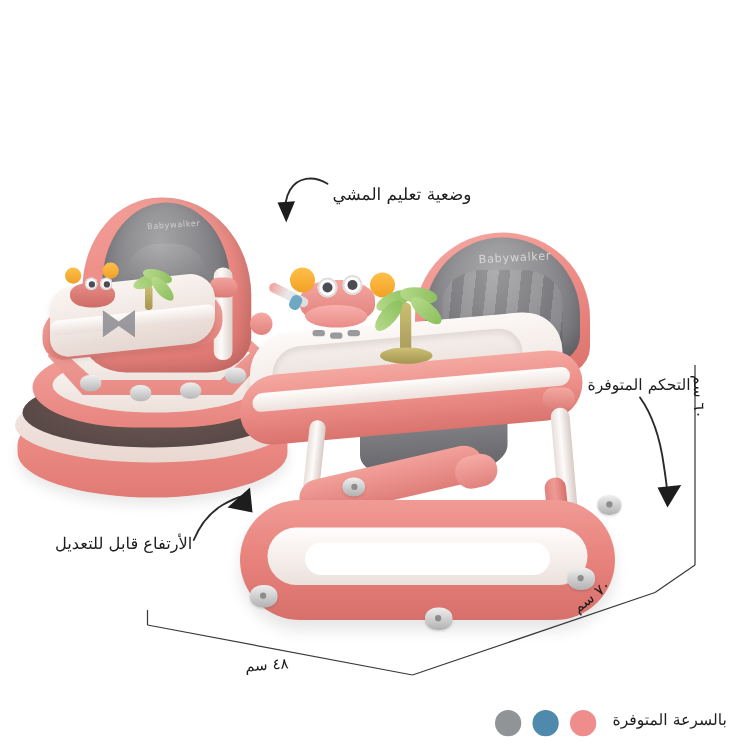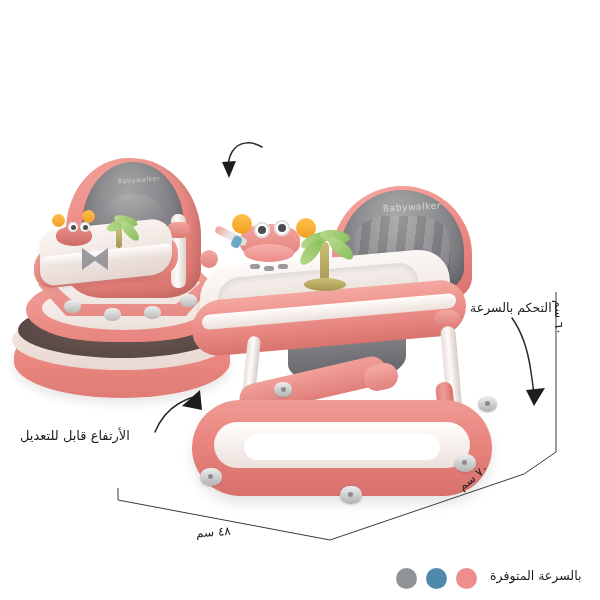--- a/index.html
+++ b/index.html
@@ -250,21 +250,21 @@
   .anno{
     position:absolute;
     color:#1d1d1d;
     font-size:13px;
     direction:rtl;
     white-space:nowrap;
     font-family:"DejaVu Sans",sans-serif;
   }
   #anno-walk{left:266px;top:148px;font-size:13.5px;}
   #anno-speed{left:470px;top:300px;font-size:12.5px;}
-  #anno-height{left:20px;top:428px;font-size:13px;}
+  #anno-height{left:44px;top:428px;font-size:13px;}
 
   .dim-label{
     position:absolute;color:#1d1d1d;font-size:12px;direction:rtl;
     white-space:nowrap;font-family:"DejaVu Sans",sans-serif;
   }
   #dim-w{left:196px;top:525px;transform:rotate(-4deg);}
   #dim-d{left:456px;top:470px;transform:rotate(-38deg);}
   #dim-h{left:566px;top:300px;transform:rotate(90deg);transform-origin:left top;}
 
   svg.ink{position:absolute;left:0;top:0;width:600px;height:600px;
@@ -391,22 +391,23 @@
     <path d="M155,432 C160,420 168,410 178,404 C185,400 190,398 194,397" fill="none" stroke="#2a2a2a" stroke-width="1.5" stroke-linecap="round"></path>
     <path d="M182,406 L200,390 L202,410 Z" fill="#1d1d1d"></path>
 
     <path d="M118,500 L330,540" fill="none" stroke="#3a3a3a" stroke-width="1"></path>
     <path d="M330,540 L524,474" fill="none" stroke="#3a3a3a" stroke-width="1"></path>
     <path d="M524,474 L556,452" fill="none" stroke="#3a3a3a" stroke-width="1"></path>
     <path d="M556,452 L556,292" fill="none" stroke="#3a3a3a" stroke-width="1"></path>
     <path d="M118,500 L118,488" fill="none" stroke="#3a3a3a" stroke-width="1"></path>
   </svg>
 
-
-  <div class="anno" id="anno-speed">التحكم بالسرعة</div>
+  <div class="anno" id="anno-walk">وضعية تعليم المشي</div>
+
+  <div class="anno" id="anno-speed">التحكم المتوفرة</div>
 
   <div class="anno" id="anno-height">الأرتفاع قابل للتعديل</div>
 
   <div class="dim-label" id="dim-w">٤٨ سم</div>
 
   <div class="dim-label" id="dim-d">٧٠ سم</div>
 
   <div class="dim-label" id="dim-h">٦٠ سم</div>
 
   <div id="colors-label">بالسرعة المتوفرة</div>

